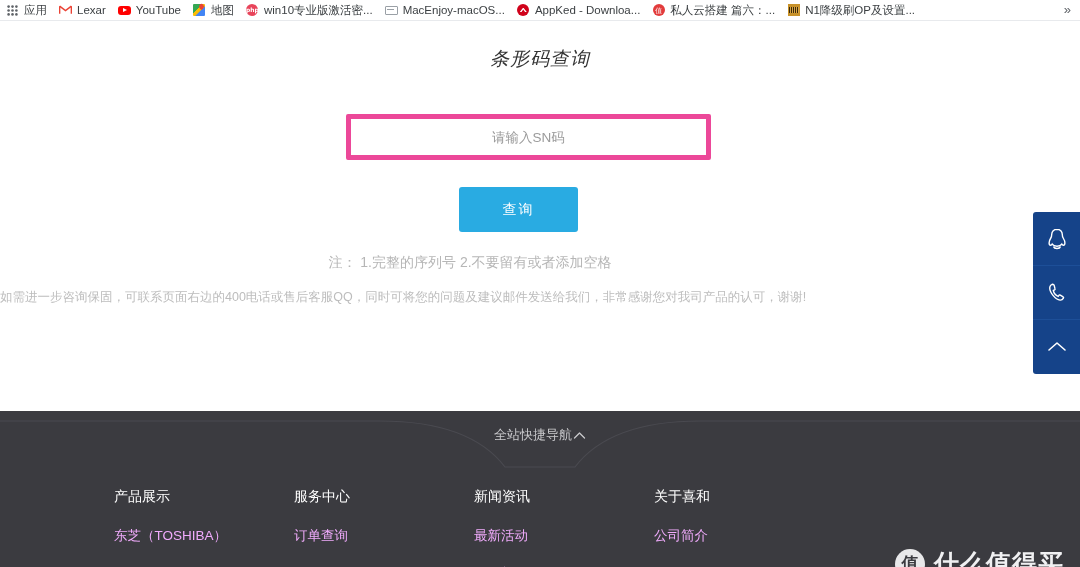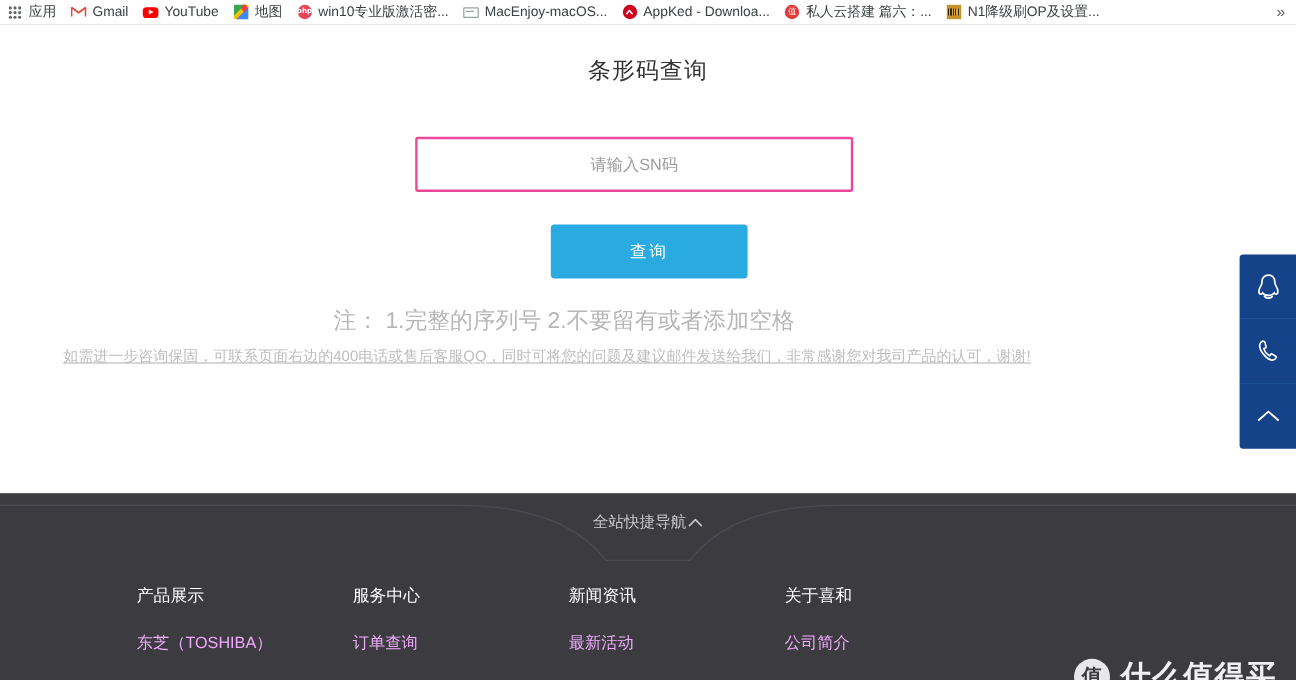--- a/index.html
+++ b/index.html
@@ -118,71 +118,71 @@
   
   .page { position: relative; width: 1080px; height: 546px; background: #fff; }
 
   .page-title {
     text-align: center;
     font-size: 19px;
     color: #333333;
     font-weight: 400;
     padding-top: 25px;
     letter-spacing: 1px;
+    font-style: italic;
   }
 
   .sn-input {
     position: absolute;
     left: 346px;
     top: 93px;
     width: 365px;
     height: 46px;
-    border: 2px solid #ec4899;
+    border: 5px solid #ec4899;
     border-radius: 2px;
     background: #fff;
     text-align: center;
     font-size: 13.5px;
     color: #999999;
     font-family: "Liberation Sans", "DejaVu Sans", sans-serif;
     outline: none;
   }
   .sn-input::placeholder { color: #9b9b9b; opacity: 1; }
 
   .query-btn {
     position: absolute;
     left: 459px;
     top: 166px;
-    width: 164px;
+    width: 119px;
     height: 45px;
     background: #29ABE2;
     border: none;
     border-radius: 3px;
     color: #ffffff;
     font-size: 14px;
     letter-spacing: 2px;
     cursor: pointer;
     font-family: Liberation Serif, serif;
   }
 
   .note-line {
     position: absolute;
     top: 233px;
     left: 0; width: 940px;
     text-align: center;
-    font-size: 19px;
+    font-size: 14px;
     color: #b6b6b6;
   }
   .help-line {
     position: absolute;
     top: 268px;
     left: 0; width: 859px;
-    text-align: right;
+    text-align: left;
     font-size: 12.5px;
     color: #bdbdbd;
-    text-decoration: underline;
   }
 
   
   .side-widget {
     position: absolute;
     right: 0;
     top: 191px;
     width: 47px;
     background: #154389;
     border-radius: 3px 0 0 3px;
@@ -306,21 +306,21 @@
     <span class="bm-label">应用</span>
   </div>
 
   <div class="bm">
     <span class="bm-ico">
       <svg width="13" height="10" viewBox="0 0 13 10">
           <path d="M0.6 1.2 L6.5 5.6 L12.4 1.2" fill="none" stroke="#ea4335" stroke-width="1.5"></path>
           <path d="M0.6 1.2 V8.8 M12.4 1.2 V8.8" stroke="#ea4335" stroke-width="1.5" fill="none"></path>
         </svg>
     </span>
-    <span class="bm-label">Gmail</span>
+    <span class="bm-label">Lexar</span>
   </div>
 
   <div class="bm">
     <span class="bm-ico">
         <span class="ico-youtube"></span>
       </span>
     <span class="bm-label">YouTube</span>
   </div>
 
   <div class="bm">

